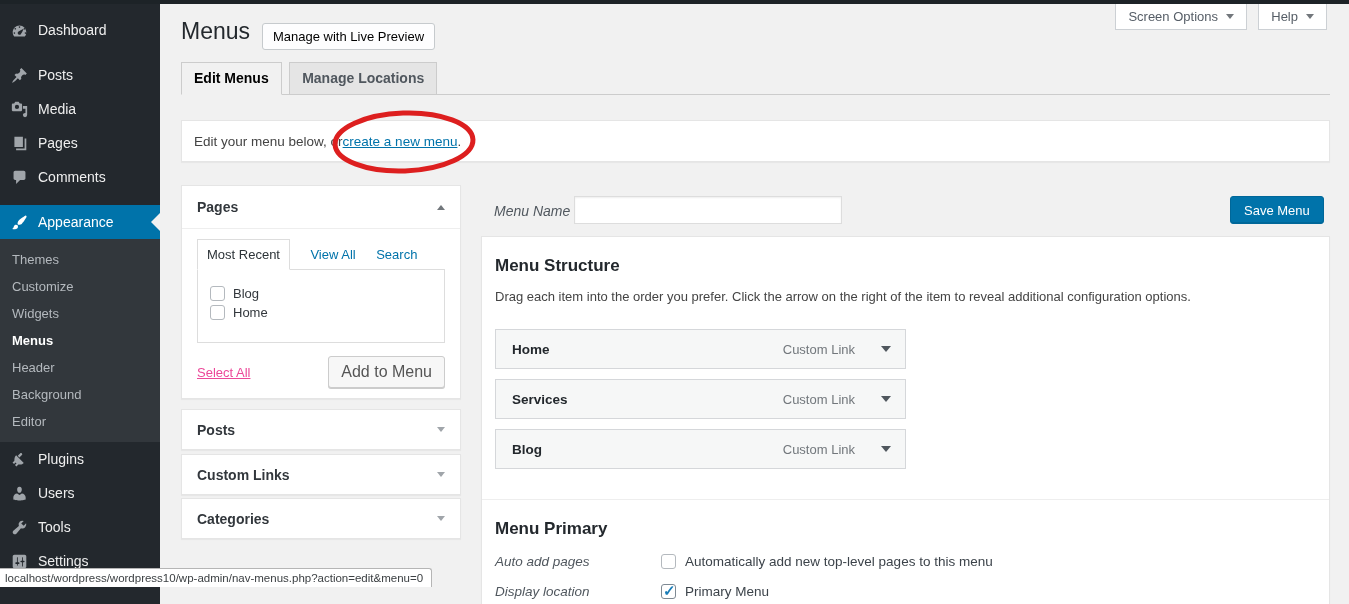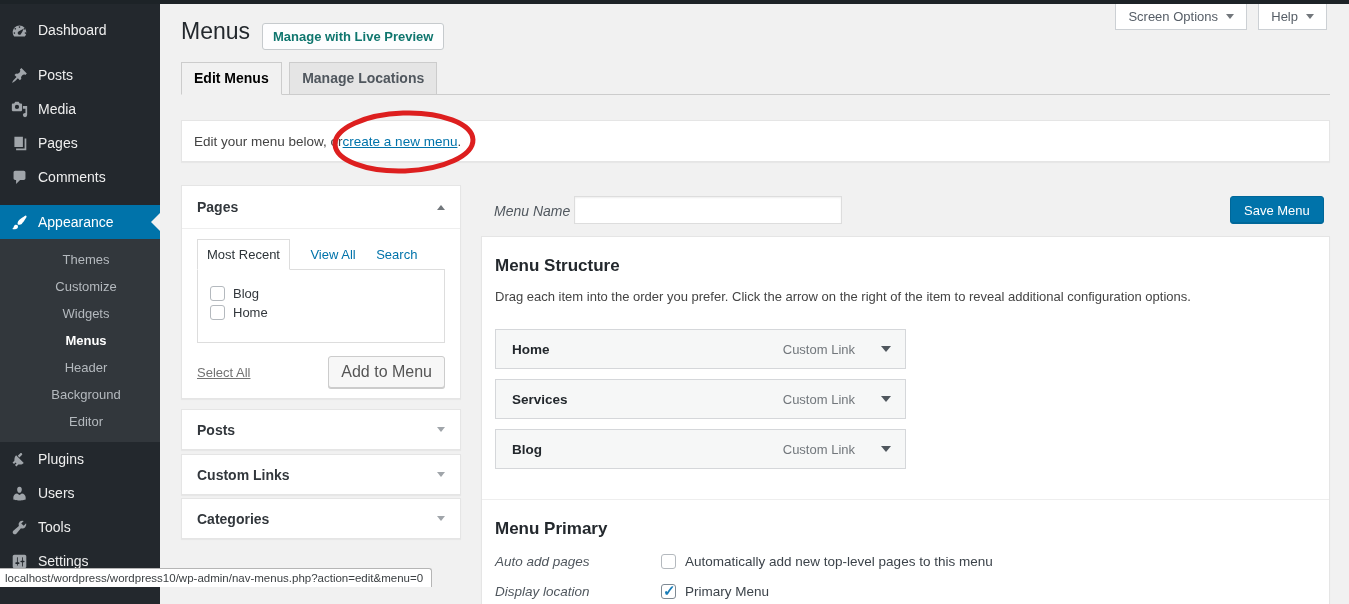--- a/index.html
+++ b/index.html
@@ -3,38 +3,38 @@
 <meta charset="utf-8">
 <style>
   * { margin:0; padding:0; box-sizing:border-box; }
   html,body { width:1349px; height:604px; overflow:hidden; }
   body { position:relative; background:#f1f1f1; font-family:"Liberation Sans", sans-serif; color:#444; }
 
   
   #adminbar { position:absolute; left:0; top:0; width:1349px; height:4px; background:#1d2327; z-index:60; }
 
   
-  #sidebar { position:absolute; left:0; top:0; width:160px; height:604px; background:#23282d; z-index:10;text-align:center; }
+  #sidebar { position:absolute; left:0; top:0; width:160px; height:604px; background:#23282d; z-index:10; }
   .side-pad { height:13px; }
   .side-sep { height:11px; }
   .side-item { height:34px; display:flex; align-items:center; padding-left:9px; color:#eee; font-size:14px; position:relative; cursor:pointer; }
   .side-item .icon { width:20px; height:20px; margin-right:9px; color:#a0a5aa; display:flex; align-items:center; justify-content:center; flex:none; }
   .side-item .icon svg { width:17px; height:17px; fill:currentColor; }
   .side-item.active { background:#0073aa; color:#fff; font-weight:400; }
   .side-item.active .icon { color:#fff; }
   .side-arrow { position:absolute; right:0; top:50%; margin-top:-9px; width:0; height:0;
     border-top:9px solid transparent; border-bottom:9px solid transparent; border-right:9px solid #f1f1f1; }
-  #submenu { background:#32373c; padding:7px 16px; }
+  #submenu { background:#32373c; padding:7px 0; }
   .sub-item { padding:7px 0 7px 12px; font-size:13px; line-height:13px; color:#b4b9be; cursor:pointer; }
   .sub-item.active { color:#fff; font-weight:bold; }
 
   
   #page-title { position:absolute; left:181px; top:18px; font-size:23px; font-weight:400; color:#23282d; }
   #live-preview-btn { position:absolute; left:262px; top:23px; padding:5px 10px; background:#fdfdfe; border:1px solid #c6cacd;
-    border-radius:3px; font-size:13px; font-weight:bold; color:#0f766e; cursor:pointer; }
+    border-radius:3px; font-size:13px; font-weight:normal; color:#000000; cursor:pointer; }
   .top-hang { position:absolute; top:4px; height:26px; background:#fff; border:1px solid #ccd0d4; border-top:none;
     display:flex; align-items:center; padding:0 12px; font-size:13px; color:#555d66; cursor:pointer; }
   #screen-options-btn { right:102px; }
   #help-btn { right:22px; }
   .tri-down { width:0; height:0; border-left:4px solid transparent; border-right:4px solid transparent;
     border-top:5px solid #72777c; margin-left:8px; }
 
   
   #tabbar { position:absolute; left:181px; top:62px; width:1149px; height:33px; border-bottom:1px solid #ccc; }
   .nav-tab { display:inline-block; height:33px; line-height:31px; padding:0 12px; margin-right:3px; font-size:14px; font-weight:bold;
@@ -59,21 +59,21 @@
   .subtab-active { display:inline-block; padding:7px 9px; background:#fff; border:1px solid #ddd; border-bottom:1px solid #fff;
     margin-bottom:-1px; font-size:13px; color:#2c3338; cursor:pointer; }
   .subtab-link { display:inline-block; margin-left:16px; font-size:13px; color:#0073aa; cursor:pointer; }
   .checklist { border:1px solid #ddd; background:#fff; padding:12px 10px 14px 12px; min-height:74px; }
   .check-row { display:flex; align-items:center; margin:4px 0; }
   .cb { width:15px; height:15px; border:1px solid #b4b9be; border-radius:3px; background:#fff; position:relative; flex:none; cursor:pointer; }
   .cb.checked { border-color:#7e8993; }
   .cb.checked::after { content:"\2713"; position:absolute; left:1px; top:-3px; font-size:15px; font-weight:bold; color:#1a7db8; }
   .check-row span.lab { margin-left:8px; font-size:13px; color:#32373c; }
   .panel-foot { margin-top:13px; display:flex; align-items:center; justify-content:space-between; }
-  .link-underline { font-size:13px; color:#737373; text-decoration:underline; cursor:pointer; }
+  .link-underline { font-size:13px; color:#ec4899; text-decoration:underline; cursor:pointer; }
   .btn-secondary { padding:6px 12px; background:#f7f7f7; border:1px solid #ccc; border-radius:3px; box-shadow:0 1px 0 #ccc;
     font-size:16px; color:#555; cursor:pointer; }
   .accordion { position:absolute; left:181px; width:280px; height:41px; background:#fff; border:1px solid #e5e5e5;
     box-shadow:0 1px 1px rgba(0,0,0,.04); display:flex; align-items:center; justify-content:space-between; padding:0 15px;
     font-size:14px; font-weight:bold; color:#32373c; cursor:pointer; }
   .tri-down-sm { width:0; height:0; border-left:4px solid transparent; border-right:4px solid transparent; border-top:5px solid #a0a5aa; }
 
   
   #menu-name-label { position:absolute; left:494px; top:203px; font-style:italic; font-size:14px; color:#50575e; }
   #menu-name-input { position:absolute; left:574px; top:196px; width:268px; height:28px; border:1px solid #ddd; background:#fff;

